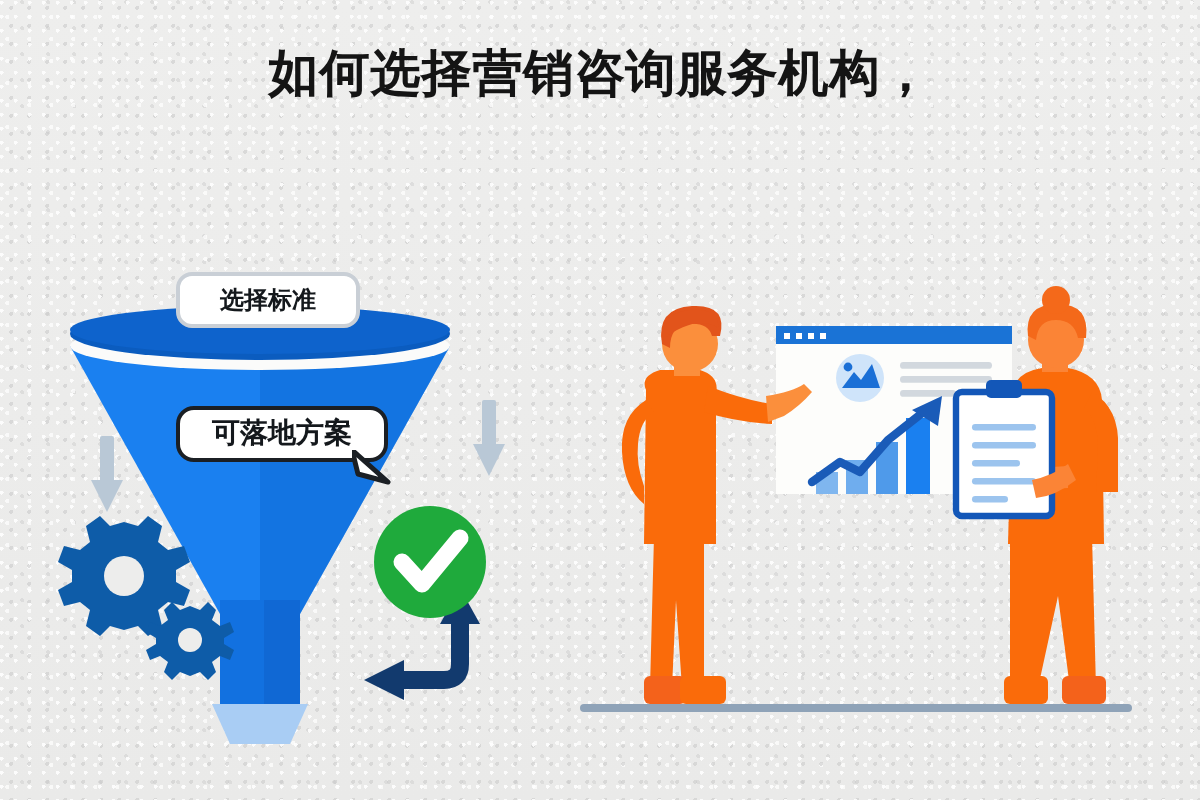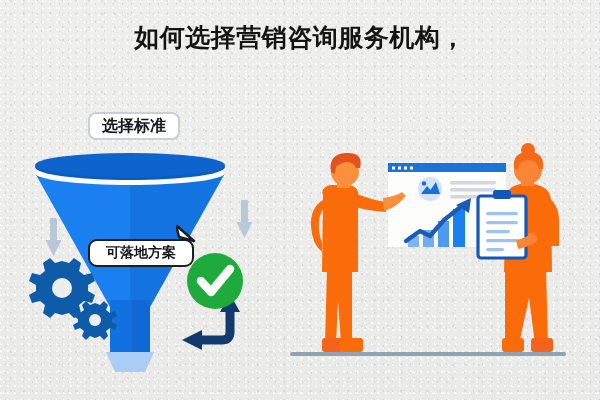--- a/index.html
+++ b/index.html
@@ -29,22 +29,22 @@
   
   .layer{position:absolute;left:0;top:0;}
 
   
   .chip{
     position:absolute;background:#ffffff;border:2px solid #c9cfd6;
     border-radius:9px;color:#14181c;font-weight:bold;
     display:flex;align-items:center;justify-content:center;
     box-sizing:border-box;white-space:nowrap;
   }
-  #chip-criteria{left:88px;top:112px;width:92px;height:28px;font-size:16px;border-radius:8px;}
-  #chip-plan{left:88px;top:203px;width:106px;height:28px;font-size:14px;border-color:#1b1f24;border-width:2.5px;border-radius:9px;margin-top:36px;}
+  #chip-criteria{left:88px;top:136px;width:92px;height:28px;font-size:12px;border-radius:8px;}
+  #chip-plan{left:88px;top:203px;width:106px;height:28px;font-size:14px;border-color:#1b1f24;border-width:2.5px;border-radius:9px;}
   #chip-plan-tail{position:absolute;left:176px;top:225px;}
 </style>
 </head>
 <body>
 
 <div id="stage">
 
   <div id="title">
     <span class="line">如何选择营销咨询服务机构，</span>
   </div>

